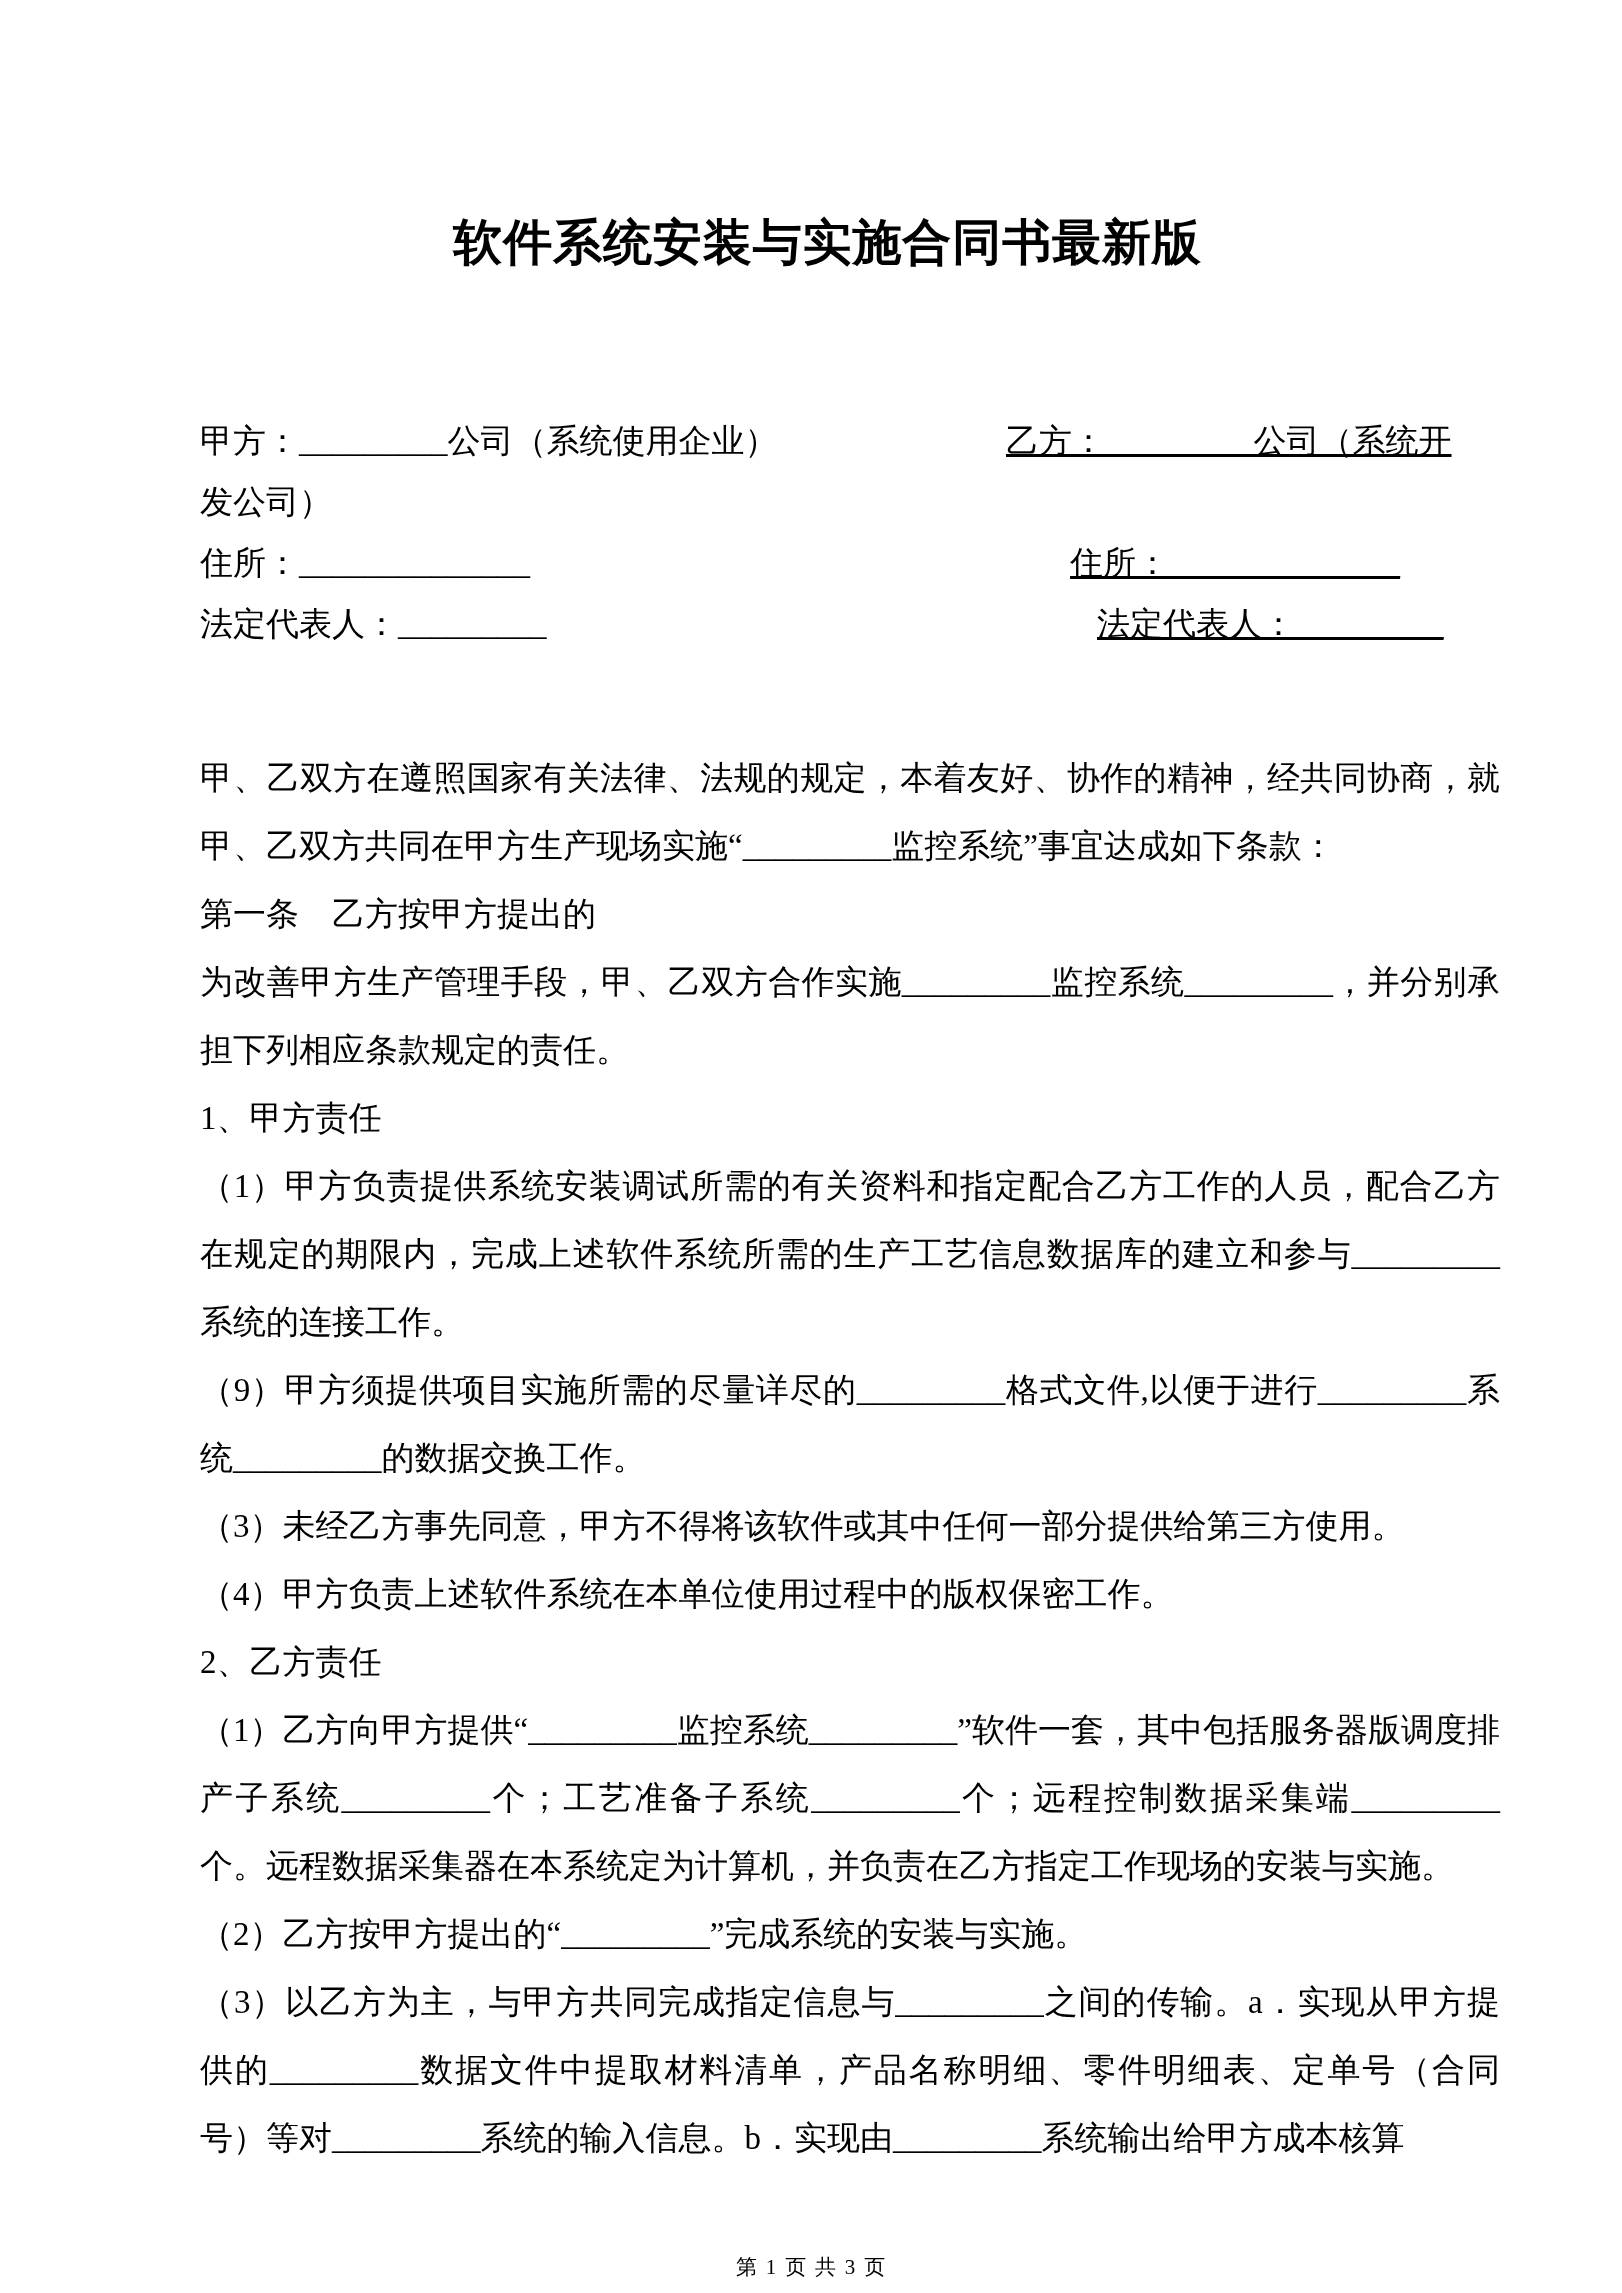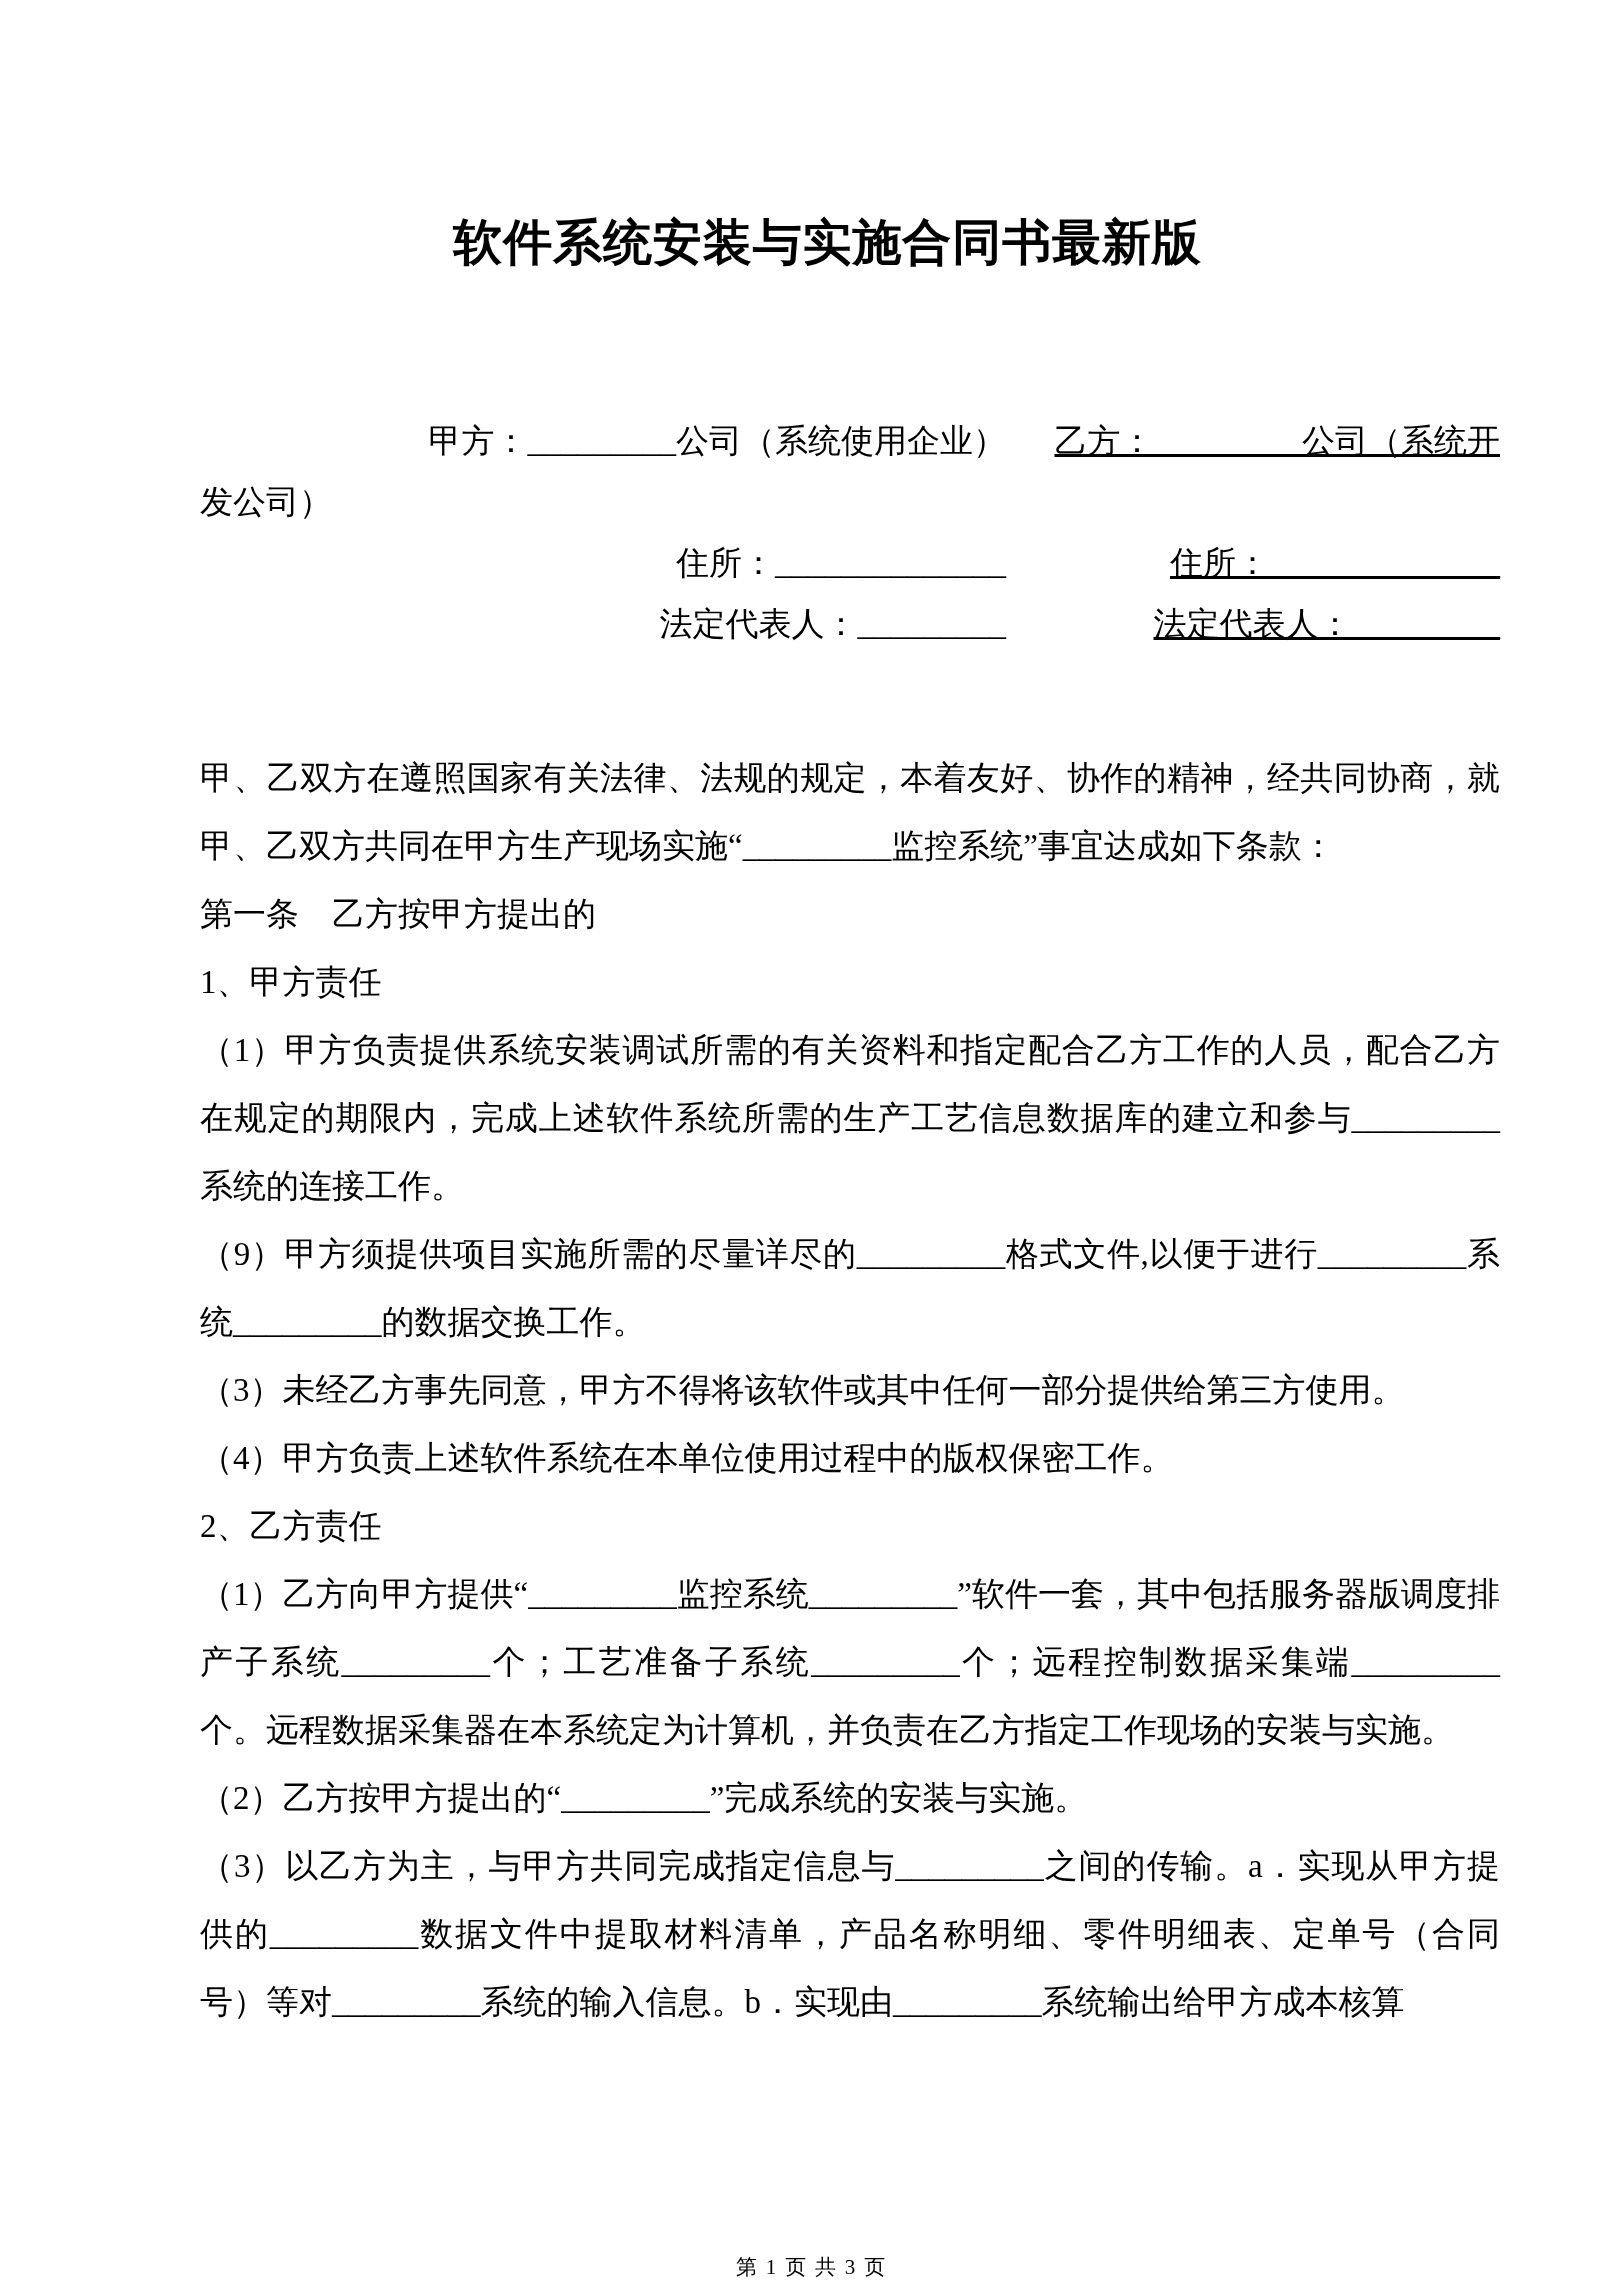--- a/index.html
+++ b/index.html
@@ -32,21 +32,20 @@
     position: absolute;
     left: 200px;
     width: 1300px;
     top: 411px;
     font-size: 33px;
     line-height: 61px;
   }
   .party-row {
     display: grid;
     grid-template-columns: 62% 1fr;
-    text-align: right;
   }
   .party-row .right-cell {
     white-space: nowrap;
     text-decoration: underline;
   }
   .party-row .pad1 { padding-left: 64px; }
   .party-row .pad2 { padding-left: 91px; }
   .party-line {
     display: block;
     font-family: Liberation Serif, serif;
@@ -95,20 +94,21 @@
     </div>
     <div class="party-row">
       <span>法定代表人：_________</span>
       <span class="right-cell pad2">法定代表人：_________</span>
     </div>
   </div>
 
   <div class="contract-body">
     <p>甲、乙双方在遵照国家有关法律、法规的规定，本着友好、协作的精神，经共同协商，就甲、乙双方共同在甲方生产现场实施“_________监控系统”事宜达成如下条款：</p>
     <p>第一条　乙方按甲方提出的</p>
+    <p>为改善甲方生产管理手段，甲、乙双方合作实施_________监控系统_________，并分别承担下列相应条款规定的责任。</p>
     <p>1、甲方责任</p>
     <p>（1）甲方负责提供系统安装调试所需的有关资料和指定配合乙方工作的人员，配合乙方在规定的期限内，完成上述软件系统所需的生产工艺信息数据库的建立和参与_________系统的连接工作。</p>
     <p>（9）甲方须提供项目实施所需的尽量详尽的_________格式文件,以便于进行_________系统_________的数据交换工作。</p>
     <p>（3）未经乙方事先同意，甲方不得将该软件或其中任何一部分提供给第三方使用。</p>
     <p>（4）甲方负责上述软件系统在本单位使用过程中的版权保密工作。</p>
     <p>2、乙方责任</p>
     <p>（1）乙方向甲方提供“_________监控系统_________”软件一套，其中包括服务器版调度排产子系统_________个；工艺准备子系统_________个；远程控制数据采集端_________个。远程数据采集器在本系统定为计算机，并负责在乙方指定工作现场的安装与实施。</p>
     <p>（2）乙方按甲方提出的“_________”完成系统的安装与实施。</p>
     <p>（3）以乙方为主，与甲方共同完成指定信息与_________之间的传输。a．实现从甲方提供的_________数据文件中提取材料清单，产品名称明细、零件明细表、定单号（合同号）等对_________系统的输入信息。b．实现由_________系统输出给甲方成本核算</p>
   </div>

